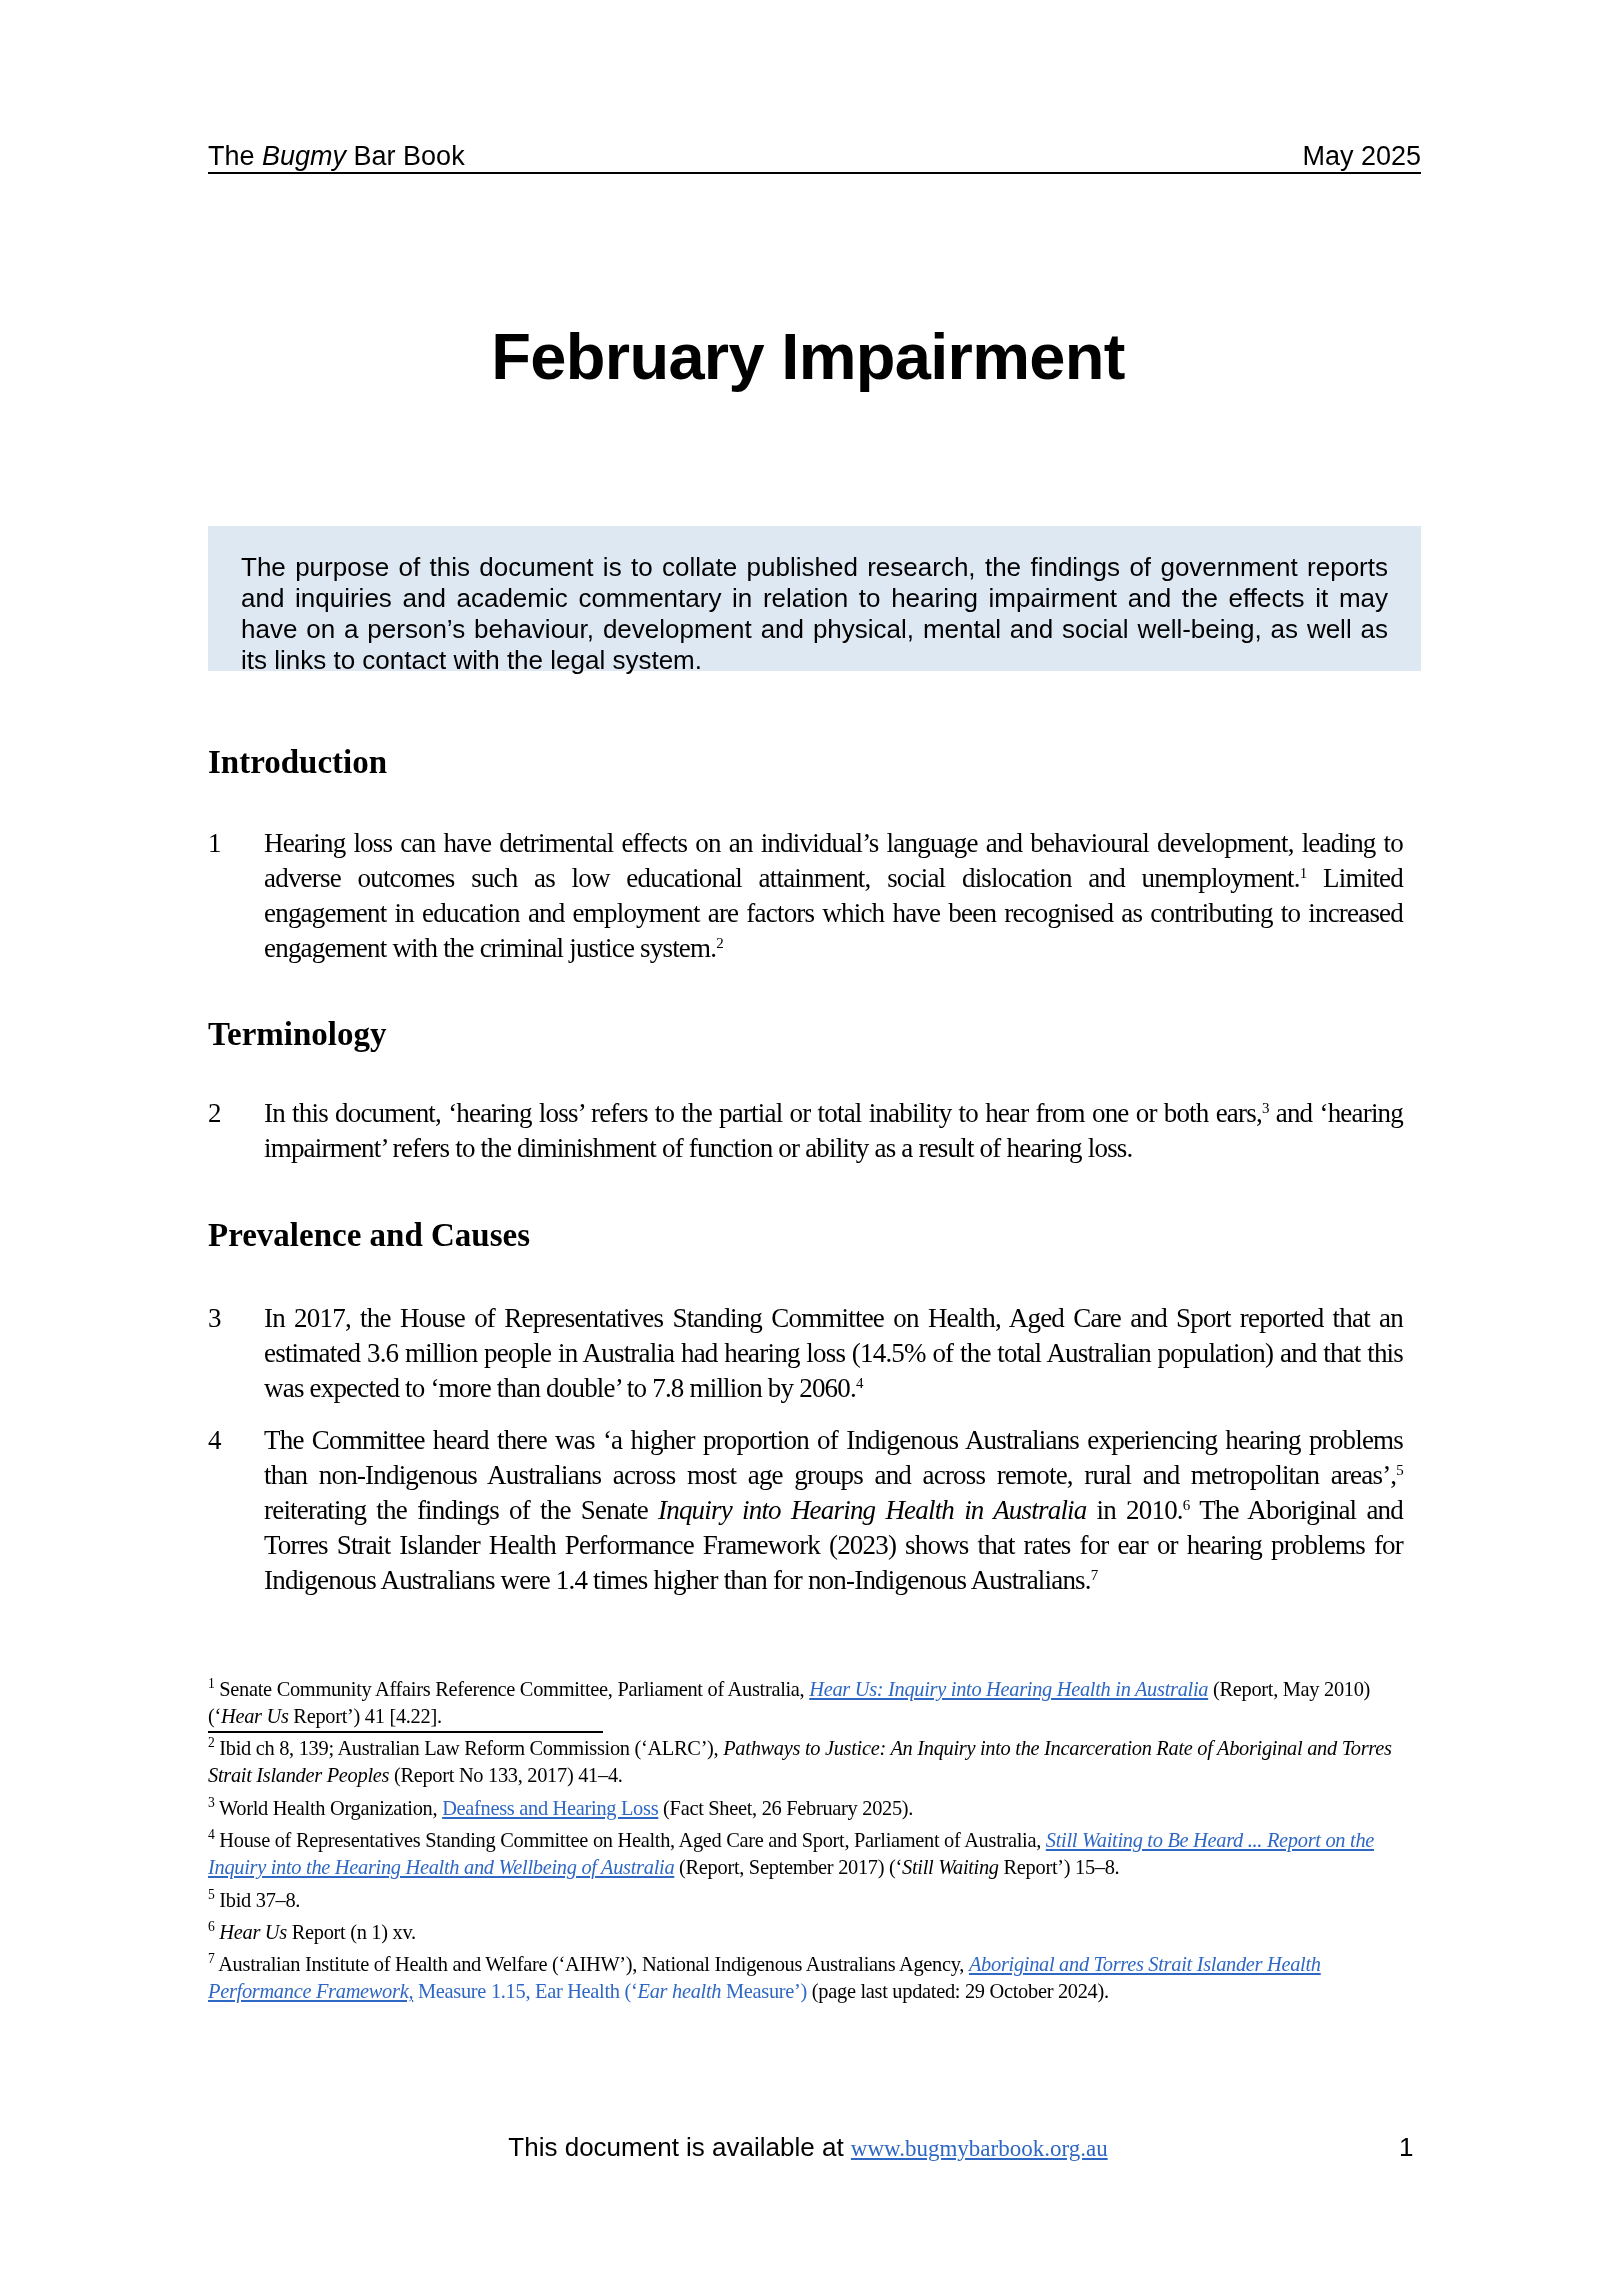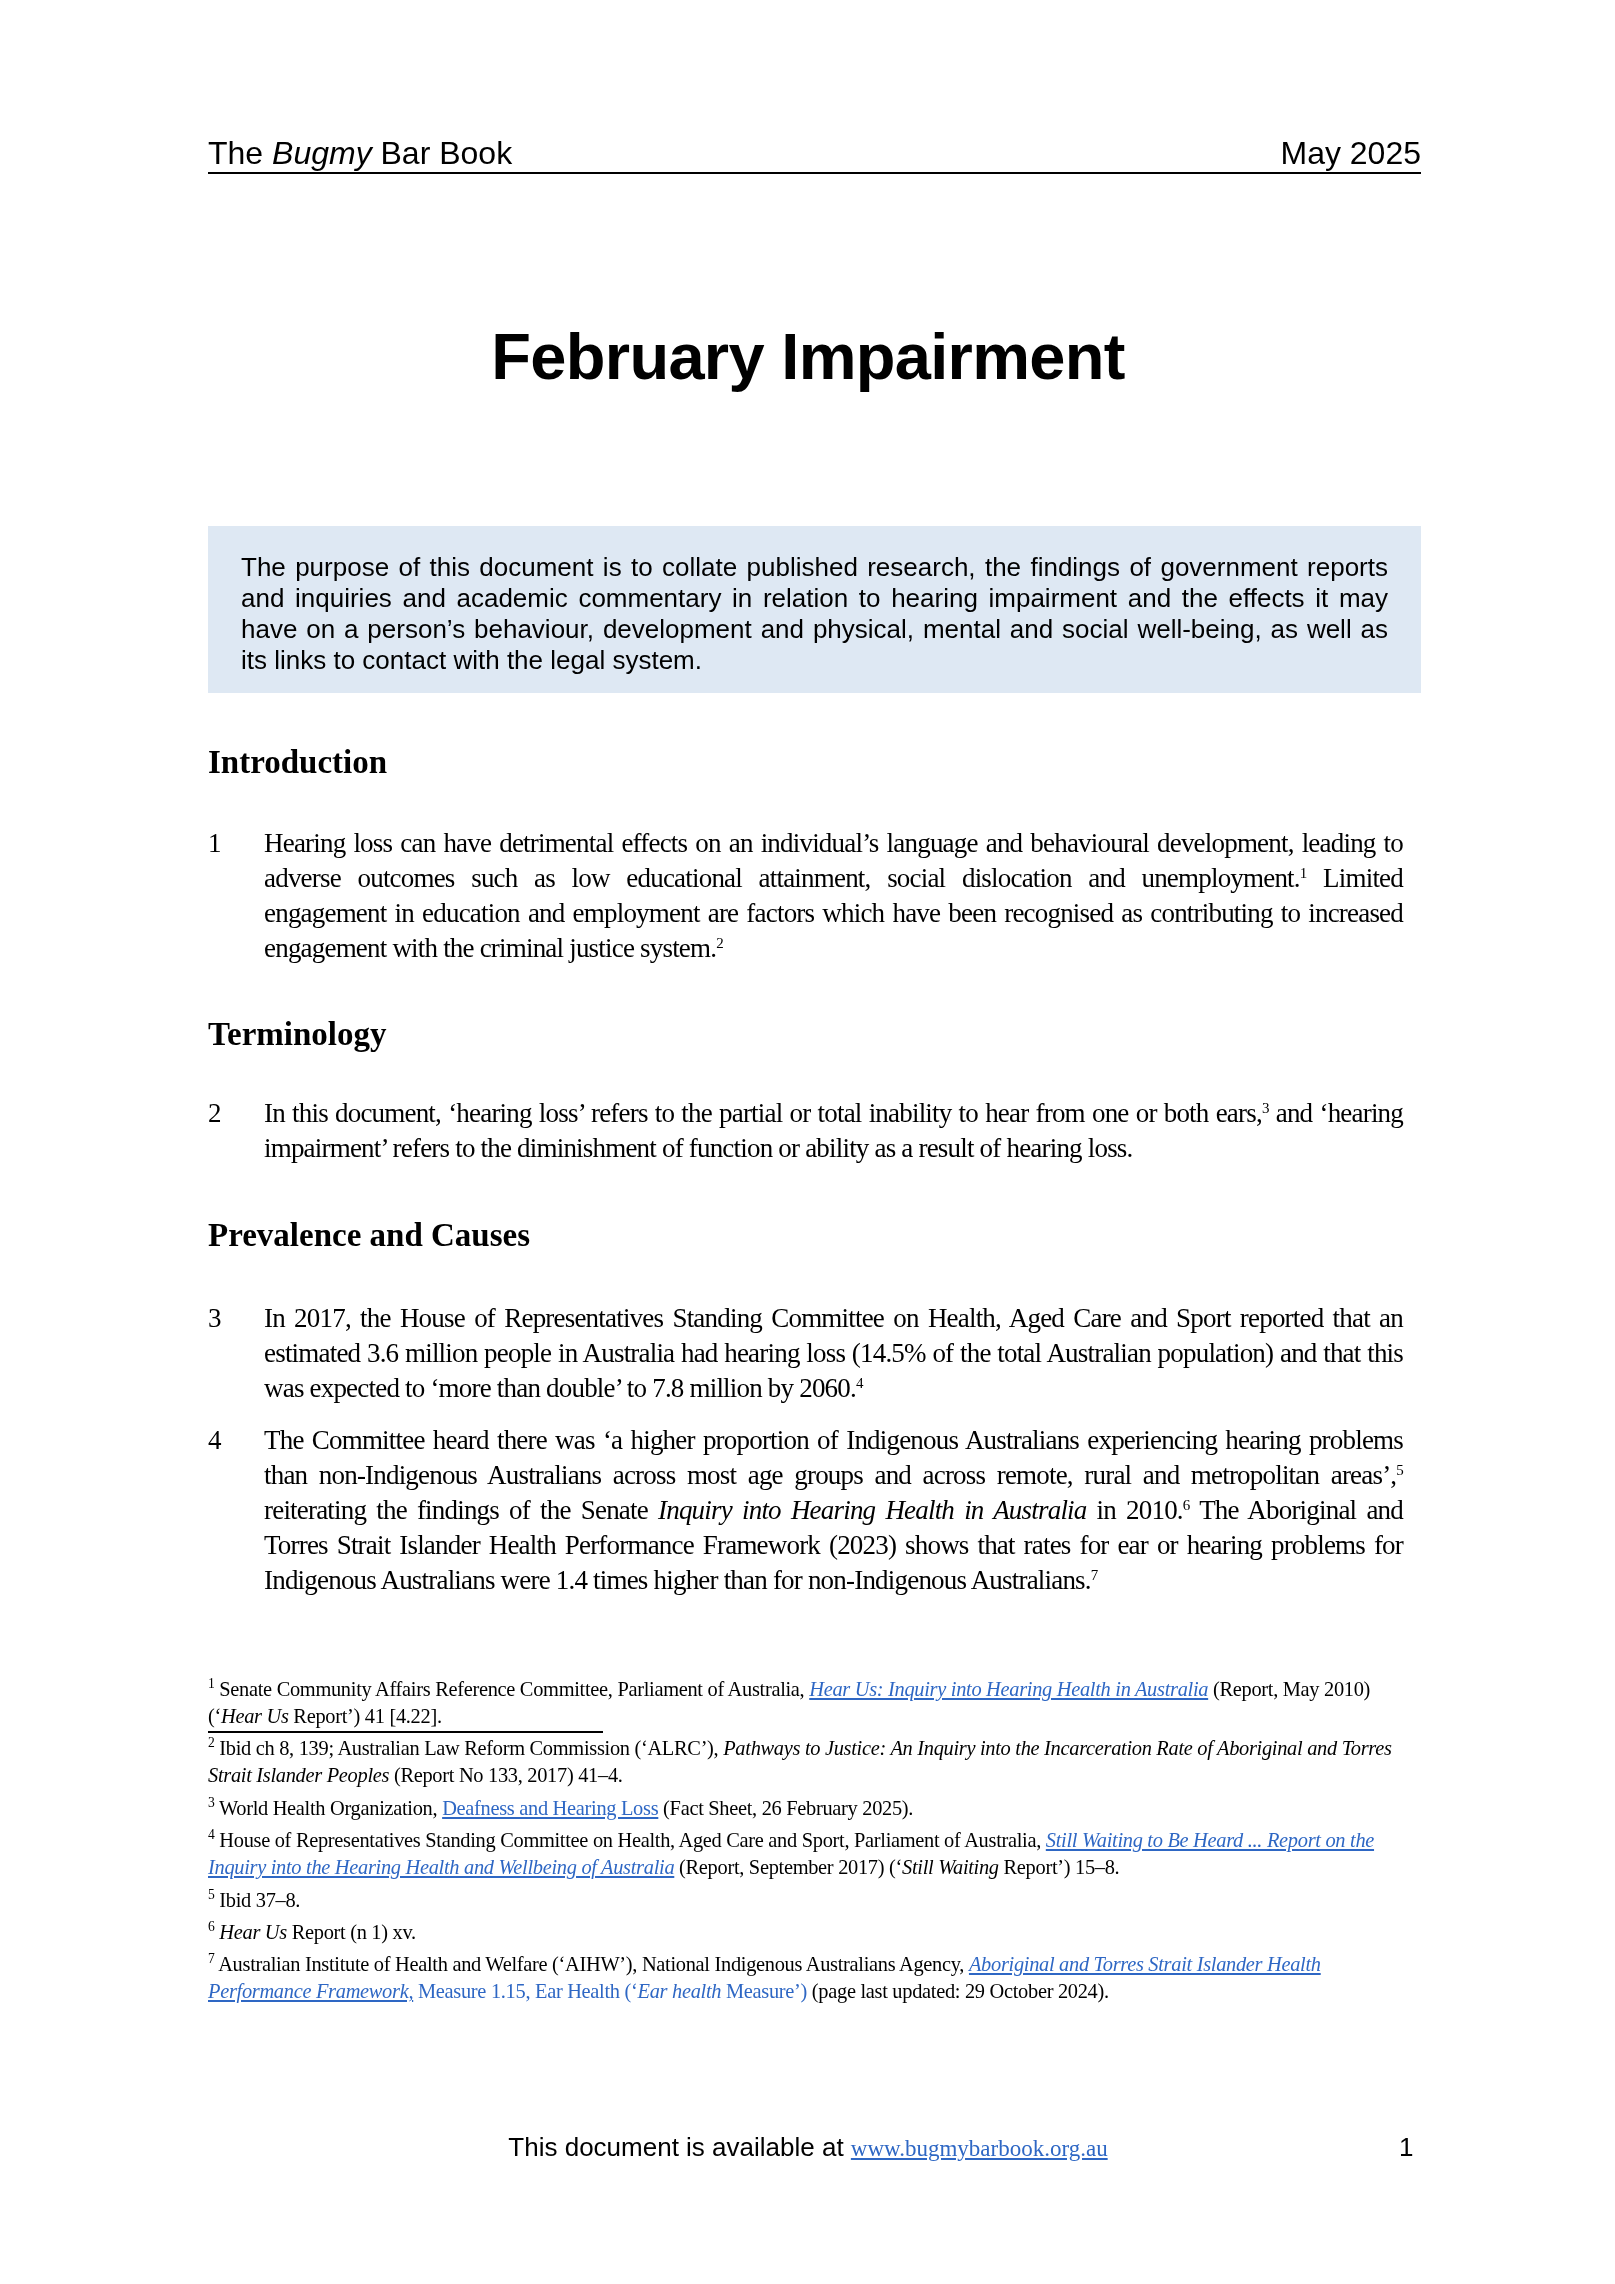--- a/index.html
+++ b/index.html
@@ -1,30 +1,30 @@
 <!DOCTYPE html>
 <html style="font-size:11px"><head>
 <meta charset="utf-8">
 <style>
   html, body { margin: 0; padding: 0; background: #ffffff; }
   body { width: 1616px; height: 2284px; position: relative; overflow: hidden; color: #000; }
   .page { position: absolute; left: 0; top: 0; width: 1616px; height: 2284px; }
 
   
   .running-head { position: absolute; left: 208px; top: 137px; width: 1213px; height: 35px;
-    font-family: "Liberation Sans", sans-serif; font-size: 32px; display: flex; justify-content: space-between; align-items: flex-end; gap: 46px; }
+    font-family: "Liberation Sans", sans-serif; font-size: 27px; display: flex; justify-content: space-between; align-items: flex-end; gap: 46px; }
   .running-head i { font-style: italic; }
   .head-rule { position: absolute; left: 208px; top: 172px; width: 1213px; height: 2px; background: #000; }
 
   
   .doc-title { position: absolute; left: 0; top: 319px; width: 1616px; text-align: center;
     font-family: "Liberation Sans", sans-serif; font-weight: bold; font-size: 65px; letter-spacing: -0.7px; }
 
   
-  .summary-box { position: absolute; left: 208px; top: 526px; width: 1213px; height: 167px; background: #dee8f3; box-sizing: border-box;
+  .summary-box { position: absolute; left: 208px; top: 526px; width: 1213px; height: 145px; background: #dee8f3; box-sizing: border-box;
     padding: 26px 33px 0 33px; }
   .summary-text { font-family: "Liberation Sans", sans-serif; font-size: 26px; line-height: 31px; text-align: justify; margin: 0; }
 
   
   .section-heading { position: absolute; left: 208px; font-family: "Liberation Serif", serif; font-weight: bold; font-size: 33px; margin: 0; }
 
   
   .para { position: absolute; left: 208px; width: 1195px; font-family: "Liberation Serif", serif; font-size: 27px; line-height: 35px; }
   .para .num { position: absolute; left: 0; top: 0; width: 41px; }
   .para .body { margin-left: 56px; text-align: justify; letter-spacing: -0.8px; }

